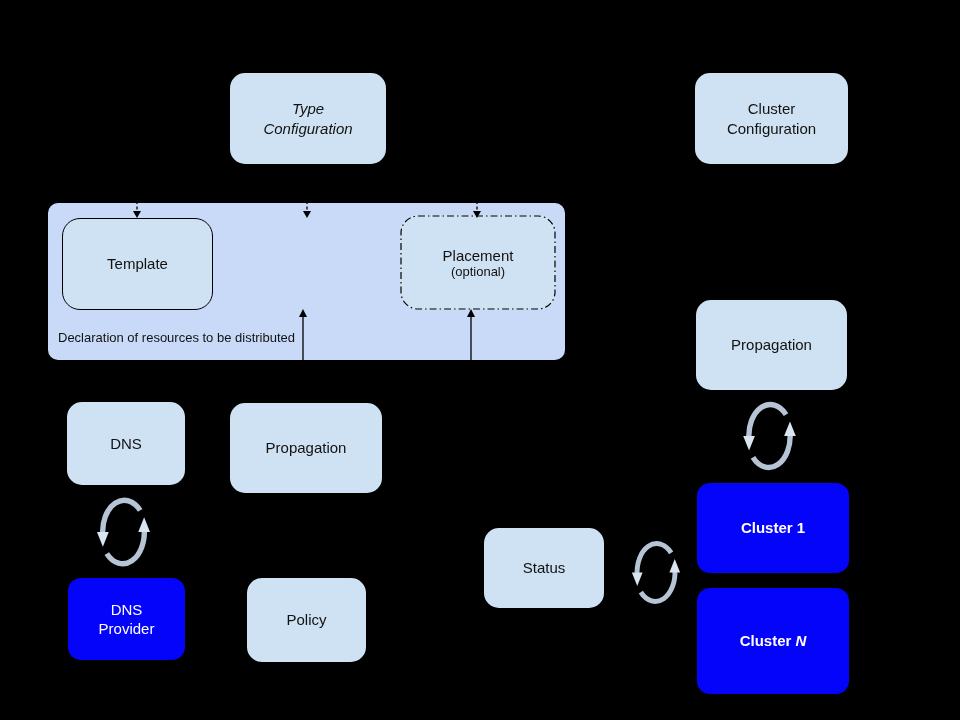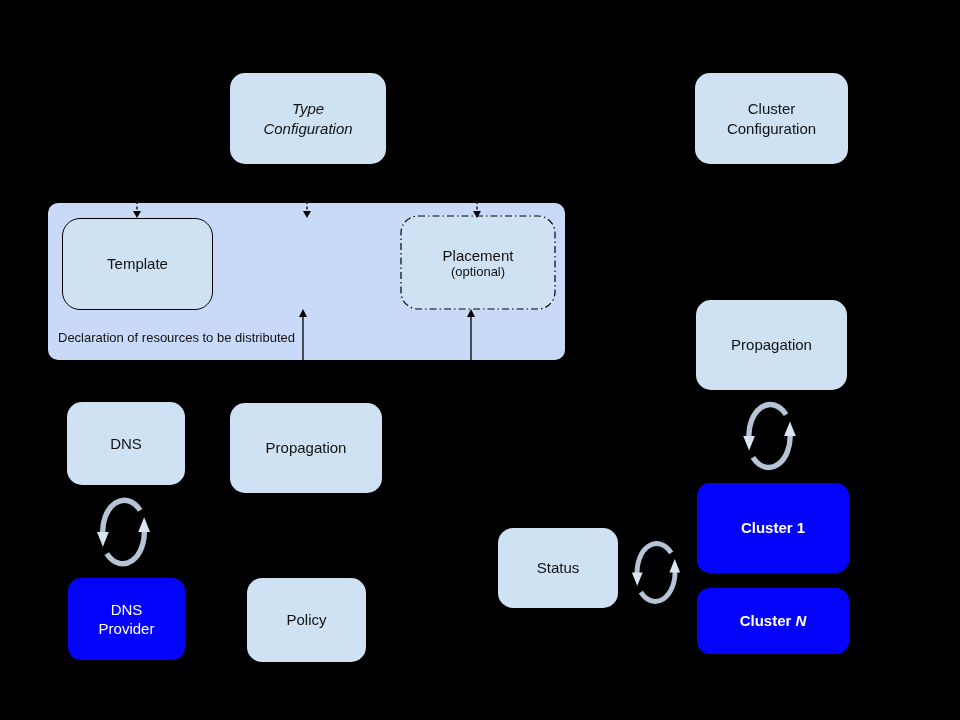--- a/index.html
+++ b/index.html
@@ -101,25 +101,25 @@
 
   <svg class="sync" style="left:742px; top:399px;" width="55" height="74" viewBox="0 0 56 76">
     <path class="arc" d="M45 16 A22 32 0 0 0 7 42"></path>
     <polygon class="head" points="1,38 13,38 7,53"></polygon>
     <path class="arc" d="M11 60 A22 32 0 0 0 49 34"></path>
     <polygon class="head" points="43,38 55,38 49,23"></polygon>
   </svg>
 
   <div class="box blue bold" style="left:697px; top:483px; width:152px; height:90px;">Cluster 1</div>
 
-  <div class="box blue bold" style="left:697px; top:588px; width:152px; height:66px;">
+  <div class="box blue bold" style="left:697px; top:588px; width:152px; height:106px;">
     <span><span>Cluster</span> <i>N</i></span>
   </div>
 
-  <div class="box light" style="left:498px; top:528px; width:120px; height:80px;">Status</div>
+  <div class="box light" style="left:484px; top:528px; width:120px; height:80px;">Status</div>
 
   <svg class="sync" style="left:631px; top:537px;" width="50" height="71" viewBox="0 0 56 76">
     <path class="arc" d="M45 16 A22 32 0 0 0 7 42"></path>
     <polygon class="head" points="1,38 13,38 7,53"></polygon>
     <path class="arc" d="M11 60 A22 32 0 0 0 49 34"></path>
     <polygon class="head" points="43,38 55,38 49,23"></polygon>
   </svg>
 
 </div>
 

